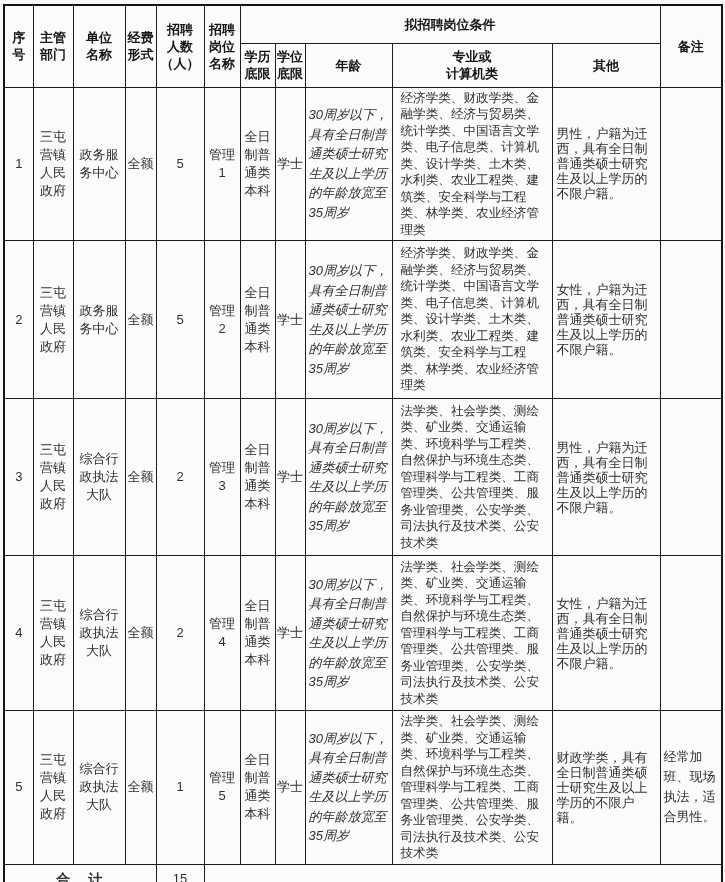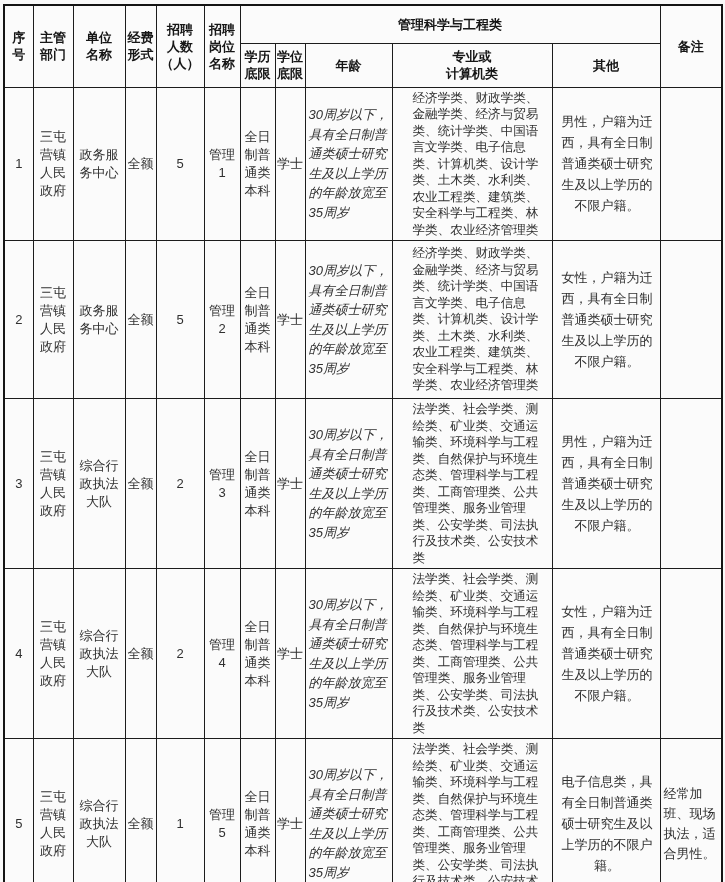--- a/index.html
+++ b/index.html
@@ -47,24 +47,24 @@
   td.c { text-align: center; }
   td.l {
     text-align: left;
     padding: 2px 2px;
     line-height: 19px;
   }
   td.age-cell { line-height: 19.5px; padding: 2px 1px 2px 3px; font-style: italic; }
   td.major-cell {
     font-size: 12.6px;
     line-height: 16.5px;
-    padding: 2px 2px 2px 20px;
+    padding: 2px 2px 2px 8px;
     text-align: left;
   }
-  td.other-cell { line-height: 21px; padding: 2px 2px 2px 4px; text-align: center; }
+  td.other-cell { line-height: 15px; padding: 2px 2px 2px 4px; }
   td.remark-cell { line-height: 20px; padding: 2px 2px 2px 3px; }
   tfoot td.sum-label {
     font-weight: bold;
     font-size: 14px;
     letter-spacing: 2px;
   }
   tfoot td { font-size: 13.5px; }
 </style>
 </head>
 <body>
@@ -94,21 +94,21 @@
         <th rowspan="2">单位
 名称</th>
         <th rowspan="2">经费
 形式</th>
         <th rowspan="2">招聘
 人数
 （人）</th>
         <th rowspan="2">招聘
 岗位
 名称</th>
-        <th colspan="5">管理科学与工程类</th>
+        <th colspan="5">拟招聘岗位条件</th>
         <th rowspan="2">备注</th>
       </tr>
       <tr style="height:44px">
         <th>学历
 底限</th>
         <th>学位
 底限</th>
         <th>年龄</th>
         <th>专业或
 计算机类</th>
@@ -176,21 +176,21 @@
         <td class="c">5</td>
         <td class="c">三屯营镇人民政府</td>
         <td class="c">综合行政执法大队</td>
         <td class="c">全额</td>
         <td class="c">1</td>
         <td class="c">管理5</td>
         <td class="c">全日制普通类本科</td>
         <td class="c">学士</td>
         <td class="l age-cell">30周岁以下，具有全日制普通类硕士研究生及以上学历的年龄放宽至35周岁</td>
         <td class="l major-cell">法学类、社会学类、测绘类、矿业类、交通运输类、环境科学与工程类、自然保护与环境生态类、管理科学与工程类、工商管理类、公共管理类、服务业管理类、公安学类、司法执行及技术类、公安技术类</td>
-        <td class="l other-cell">电子信息类，具有全日制普通类硕士研究生及以上学历的不限户籍。</td>
+        <td class="l other-cell">财政学类，具有全日制普通类硕士研究生及以上学历的不限户籍。</td>
         <td class="l remark-cell">经常加班、现场执法，适合男性。</td>
       </tr>
     </tbody>
     <tfoot>
       <tr style="height:31px">
         <td colspan="4" class="c sum-label">合　计</td>
         <td class="c">15</td>
         <td colspan="7"></td>
       </tr>
     </tfoot>

